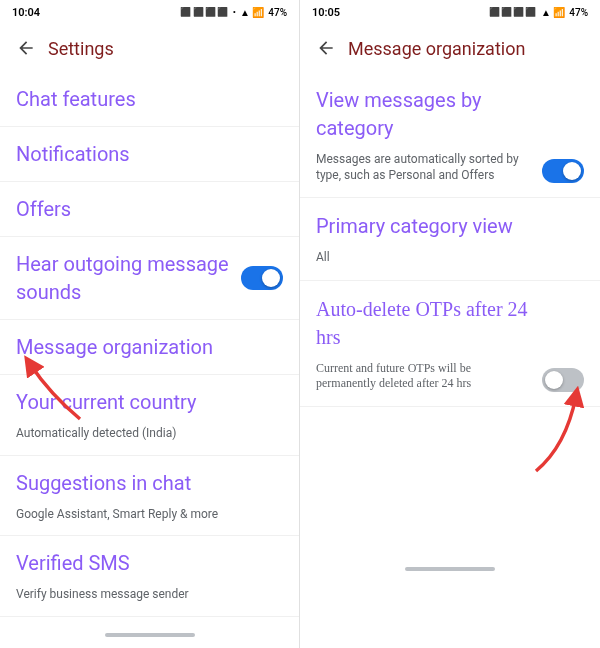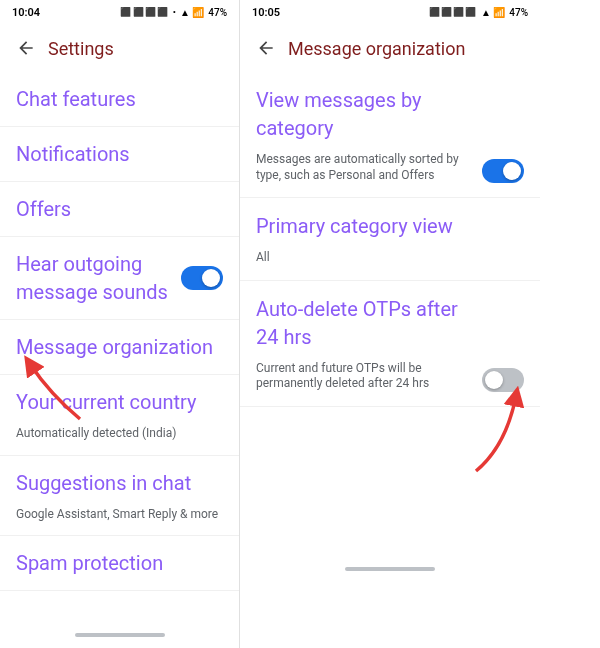--- a/index.html
+++ b/index.html
@@ -26,21 +26,21 @@
     .status-bar-left { font-size: 11px; font-weight: 600; }
     .status-bar-right {
       display: flex;
       align-items: center;
       gap: 3px;
       font-size: 10px;
     }
 
     
     .panel {
-      width: 240px;
+      width: 300px;
       height: 648px;
       background: #fff;
       display: flex;
       flex-direction: column;
       border-right: 1px solid #e0e0e0;
     }
 
     
     .header {
       display: flex;
@@ -246,20 +246,26 @@
     </div>
 
     <div class="setting-item">
       <div class="setting-text">
         <div class="setting-title">Suggestions in chat</div>
         <div class="setting-subtitle">Google Assistant, Smart Reply &amp; more</div>
       </div>
     </div>
 
 
+    <div class="setting-item">
+      <div class="setting-text">
+        <div class="setting-title">Verified SMS</div>
+        <div class="setting-subtitle">Verify business message sender</div>
+      </div>
+    </div>
 
     <div class="setting-item">
       <div class="setting-text">
         <div class="setting-title">Spam protection</div>
       </div>
     </div>
 
   </div>
 
   <div class="bottom-bar">
@@ -302,21 +308,21 @@
       </div>
     </div>
 
     <div class="right-setting-item">
       <div class="setting-text">
         <div class="setting-title">Primary category view</div>
         <div class="setting-subtitle">All</div>
       </div>
     </div>
 
-    <div class="right-setting-item" style="position:relative;">
+    <div class="right-setting-item" style="position:relative;font-family:Liberation Serif, serif;">
       <div class="setting-text">
         <div class="setting-title">Auto-delete OTPs after 24 hrs</div>
         <div class="setting-subtitle">Current and future OTPs will be permanently deleted after 24 hrs</div>
       </div>
       <div class="toggle" style="margin-left:12px; flex-shrink:0;">
         <div class="toggle-track off">
           <div class="toggle-thumb"></div>
         </div>
       </div>
 

